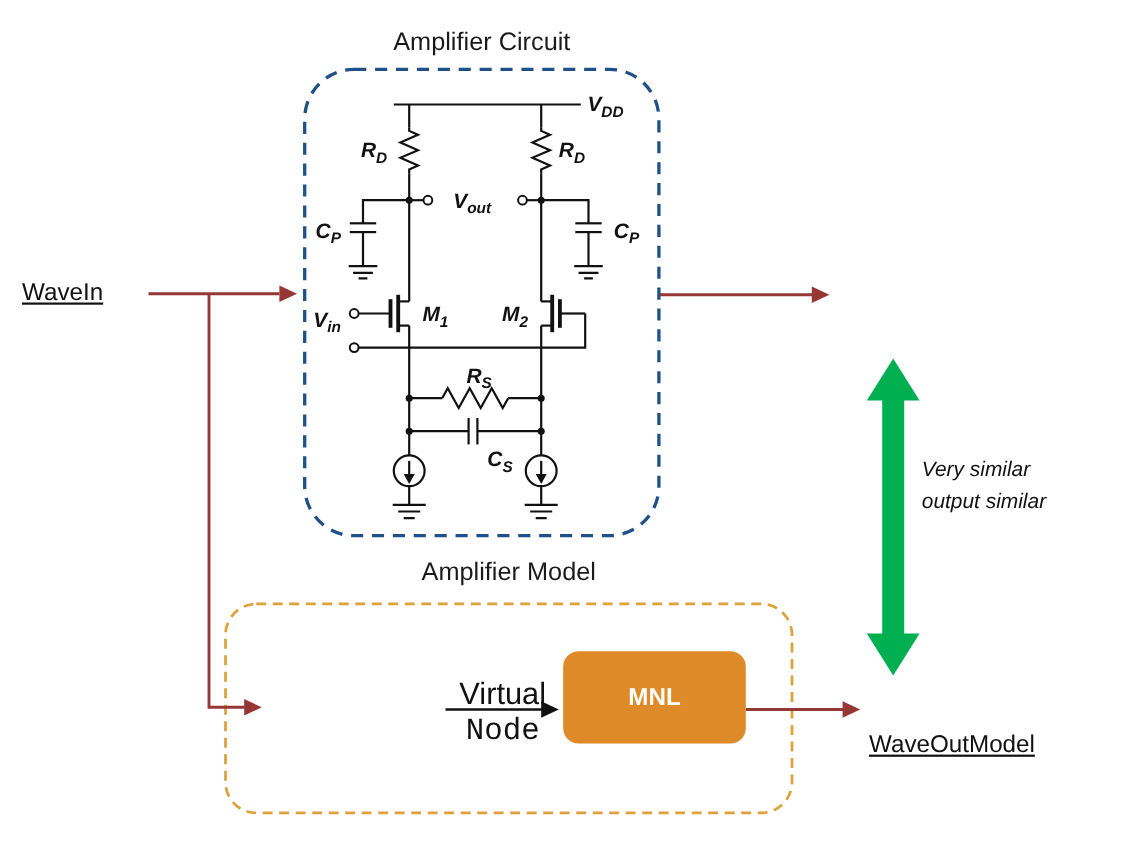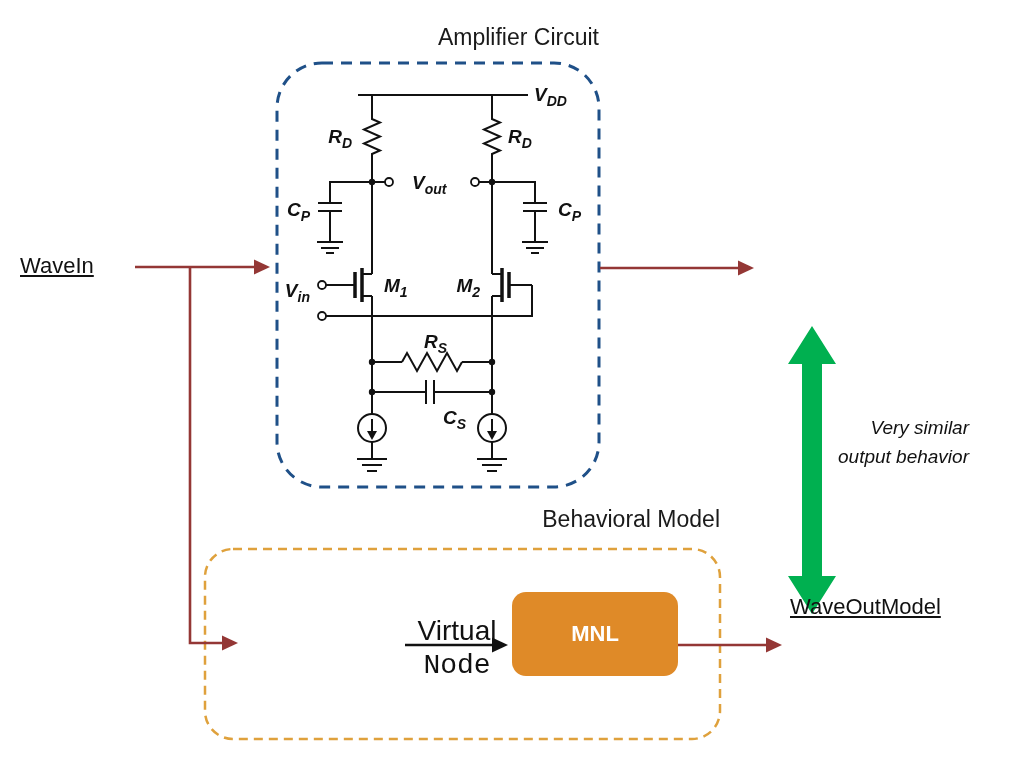--- a/index.html
+++ b/index.html
@@ -10,21 +10,21 @@
     --dashed-orange:#DFA13C;
     --dashed-blue:#1F5088;
   }
   html,body{margin:0;padding:0;background:#ffffff;}
   #stage{
     position:relative;width:1029px;height:783px;background:#ffffff;overflow:hidden;
     font-family:"Liberation Sans", sans-serif;color:#1a1a1a;
   }
   #diagram-svg{position:absolute;left:0;top:0;}
   .abs{position:absolute;white-space:nowrap;}
-  .title{font-size:23px;text-align:right;color:#1a1a1a;}
+  .title{font-size:23px;text-align:center;color:#1a1a1a;}
   .io-label{font-size:22px;color:#111;text-decoration:underline;}
   .annotation{font-size:19px;font-style:italic;line-height:1.5;color:#111;white-space:nowrap;}
   .orange-box{
     position:absolute;background:var(--box-orange);border-radius:14px;
     display:flex;flex-direction:column;align-items:center;justify-content:center;
     color:#ffffff;font-weight:bold;font-size:22px;line-height:1.3;text-align:center;
   }
   .mid-label{font-size:28px;text-align:center;color:#111;}
   
   .wire{stroke:var(--ink);stroke-width:2;fill:none;}
@@ -191,30 +191,30 @@
     <g>
       <path class="black-line" d="M405,645 H494"></path>
       <polygon class="black-head" points="508,645 492,637.5 492,652.5"></polygon>
     </g>
 
     <polygon class="green-arrow" points="812,326 788,364 802,364 802,576 788,576 812,614 836,576 822,576 822,364 836,364"></polygon>
   </svg>
 
   <div class="abs title" style="left:277px;top:24px;width:322px;">Amplifier Circuit</div>
 
-  <div class="abs title" style="left:205px;top:506px;width:515px;">Behavioral Model</div>
+  <div class="abs title" style="left:205px;top:506px;width:515px;">Amplifier Model</div>
 
   <div class="abs io-label" style="left:20px;top:253px;">WaveIn</div>
 
 
-  <div class="abs io-label" style="left:790px;top:594px;">WaveOutModel</div>
-
-  <div class="abs annotation" style="left:838px;top:414px;text-align:right;">
+  <div class="abs io-label" style="left:790px;top:664px;">WaveOutModel</div>
+
+  <div class="abs annotation" style="left:838px;top:414px;">
     <div>Very similar</div>
-    <div>output behavior</div>
+    <div>output similar</div>
   </div>
 
 
   <div class="orange-box" style="left:512px;top:592px;width:166px;height:84px;">
     <div>MNL</div>
   </div>
 
   <div class="abs mid-label" style="left:407px;top:615px;width:100px;">Virtual</div>
   <div class="abs mid-label" style="left:407px;top:650px;width:100px;font-family:Liberation Mono, monospace;">Node</div>
 

